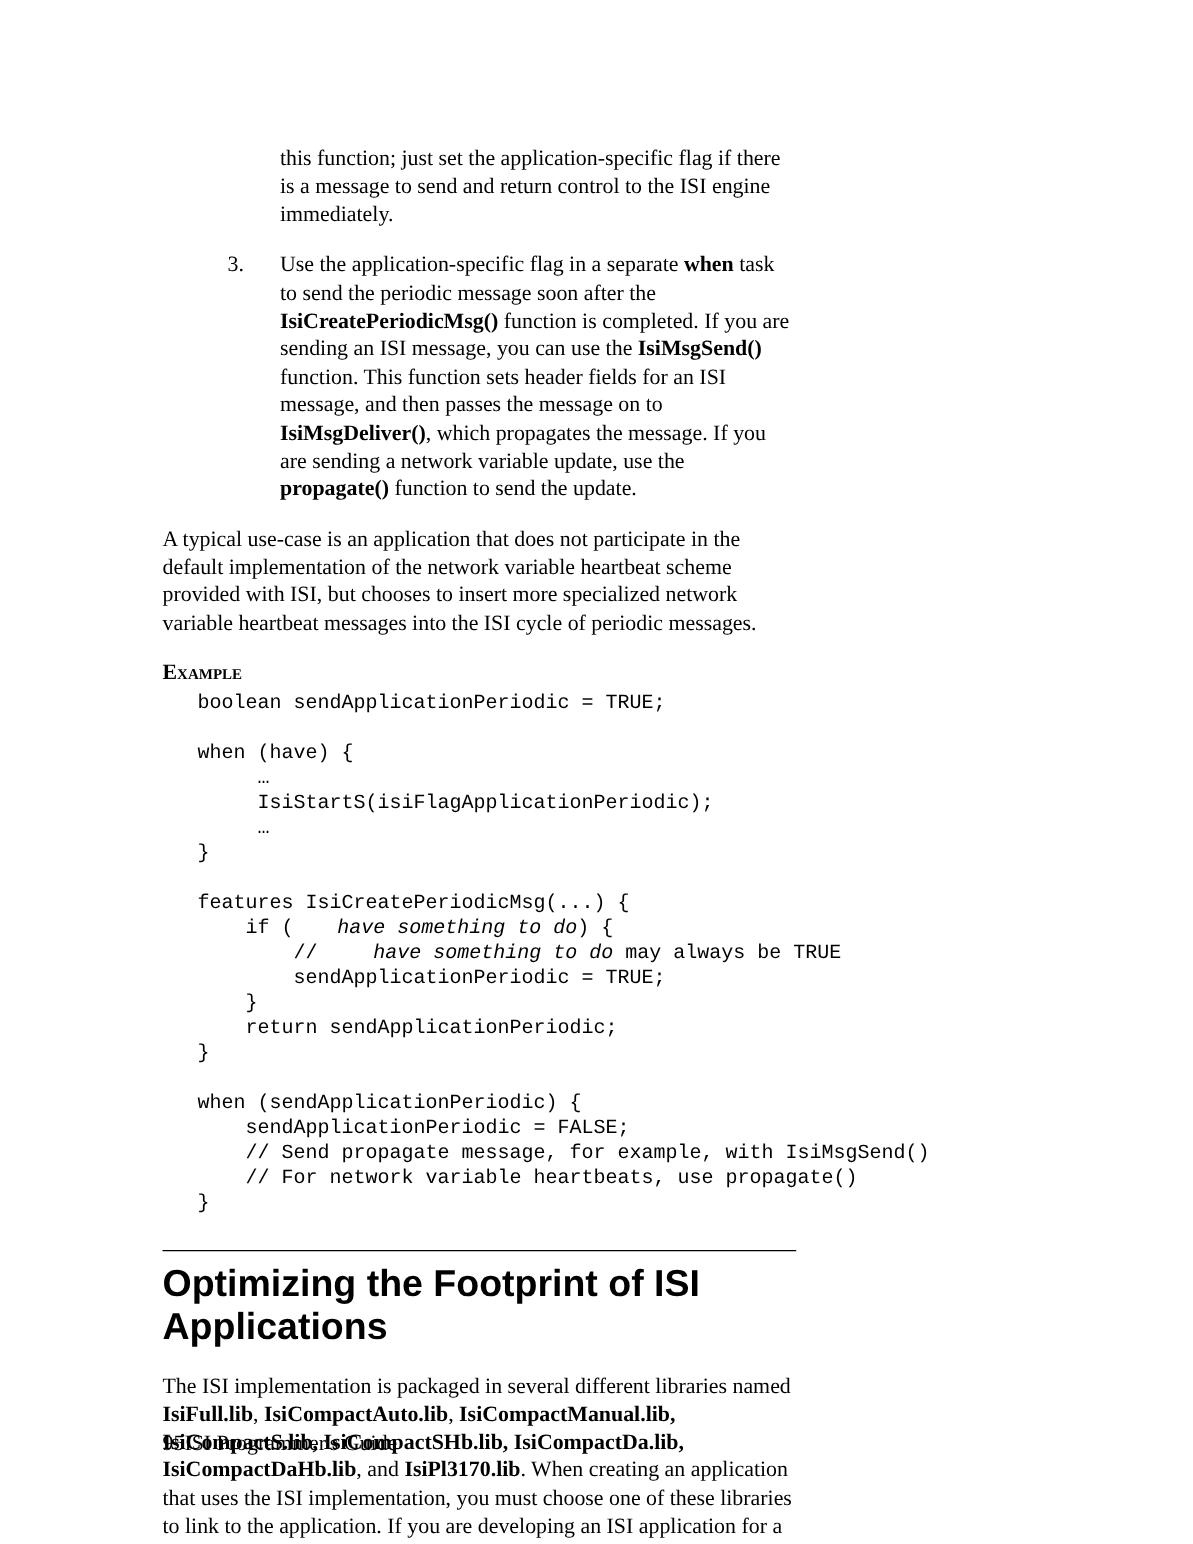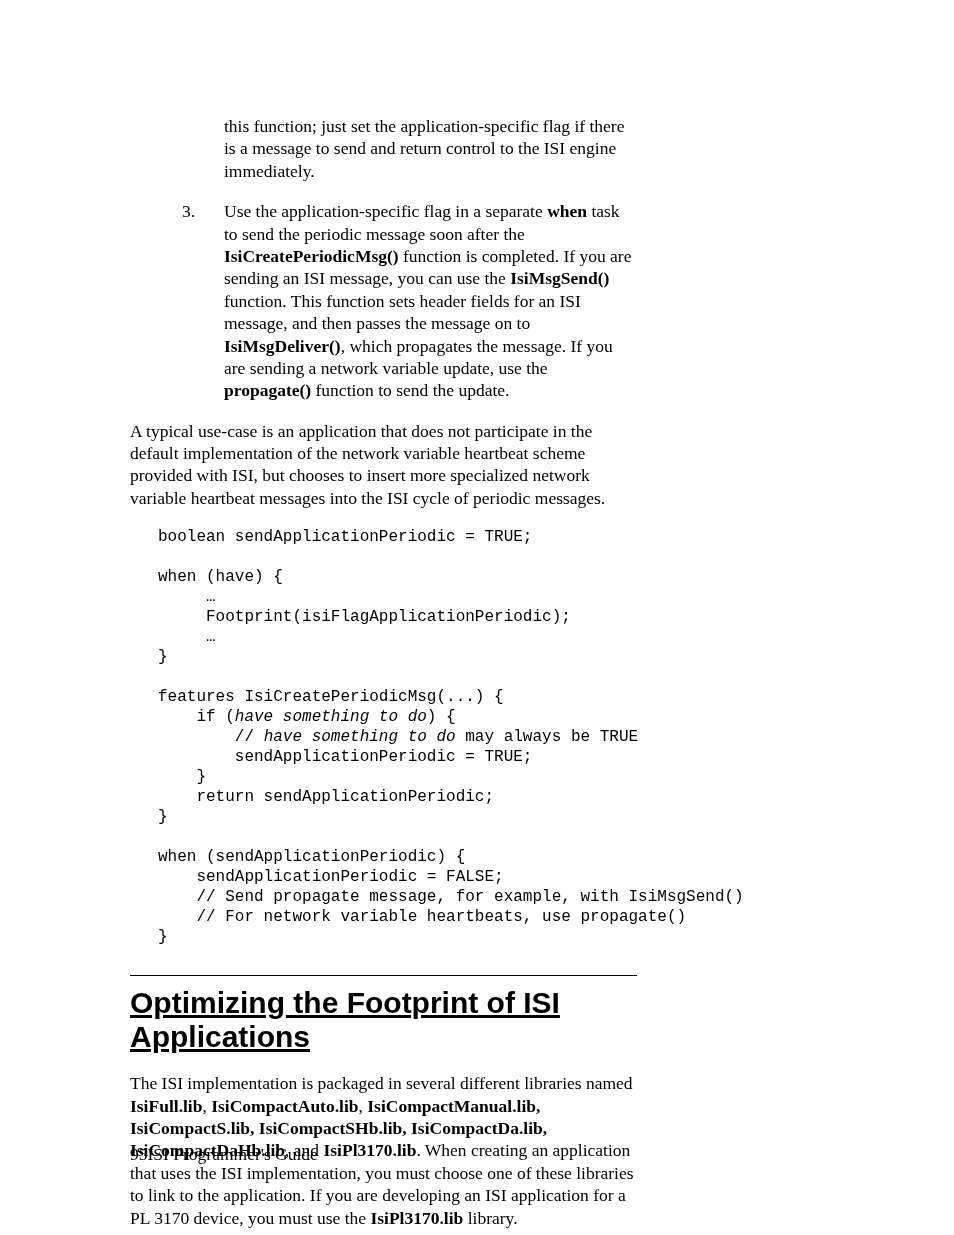--- a/index.html
+++ b/index.html
@@ -47,32 +47,31 @@
     margin-top: 6px;
     margin-bottom: 4px;
   }
   .code {
     font-family: "Courier New", monospace;
     font-size: 16px;
     line-height: 1.25;
     white-space: pre;
     margin-left: 28px;
   }
-  .code .it { font-style: italic; }
+  .code .it { font-style: italic; margin-left: 35px; }
   .hr {
     border: none;
     border-top: 1.4px solid #000;
     margin: 28px 0 10px 0;
   }
   .h1 {
     font-family: Arial, Helvetica, sans-serif;
     font-weight: 700;
     font-size: 30px;
     margin: 0 0 18px 0;
-    text-decoration: underline;
   }
   .footer {
     position: absolute;
     left: 130px;
     right: 130px;
     bottom: 70px;
     font-size: 17.5px;
     display: flex;
     justify-content: flex-start;
   }
@@ -88,26 +87,27 @@
 
   <div class="body-text list-item">
     <span class="list-num">3.</span>
     <span>Use the application-specific flag in a separate </span><span class="b">when</span><span> task to send the periodic message soon after the </span><span class="b">IsiCreatePeriodicMsg()</span><span> function is completed.  If you are sending an ISI message, you can use the </span><span class="b">IsiMsgSend()</span><span> function.  This function sets header fields for an ISI message, and then passes the message on to </span><span class="b">IsiMsgDeliver()</span><span>, which propagates the message.  If you are sending a network variable update, use the </span><span class="b">propagate()</span><span> function to send the update.</span>
   </div>
 
   <div class="body-text para">
     <span>A typical use-case is an application that does not participate in the default implementation of the network variable heartbeat scheme provided with ISI, but chooses to insert more specialized network variable heartbeat messages into the ISI cycle of periodic messages.</span>
   </div>
 
+  <div class="example-label">Example</div>
 
   <div class="code"><span>boolean sendApplicationPeriodic = TRUE;</span>
 <span></span>
 <span>when (have) {</span>
 <span>     …</span>
-<span>     Footprint(isiFlagApplicationPeriodic);</span>
+<span>     IsiStartS(isiFlagApplicationPeriodic);</span>
 <span>     …</span>
 <span>}</span>
 <span></span>
 <span>features IsiCreatePeriodicMsg(...) {</span>
 <span>    if (</span><span class="it">have something to do</span><span>) {</span>
 <span>        // </span><span class="it">have something to do</span><span> may always be TRUE</span>
 <span>        sendApplicationPeriodic = TRUE;</span>
 <span>    }</span>
 <span>    return sendApplicationPeriodic;</span>
 <span>}</span>

